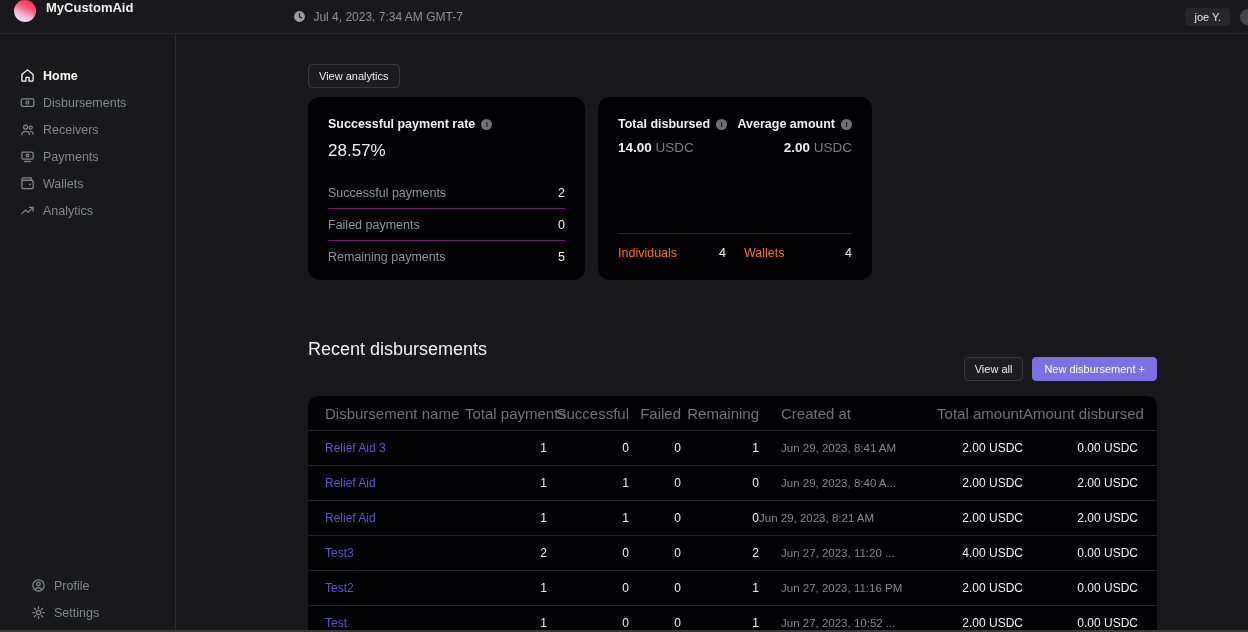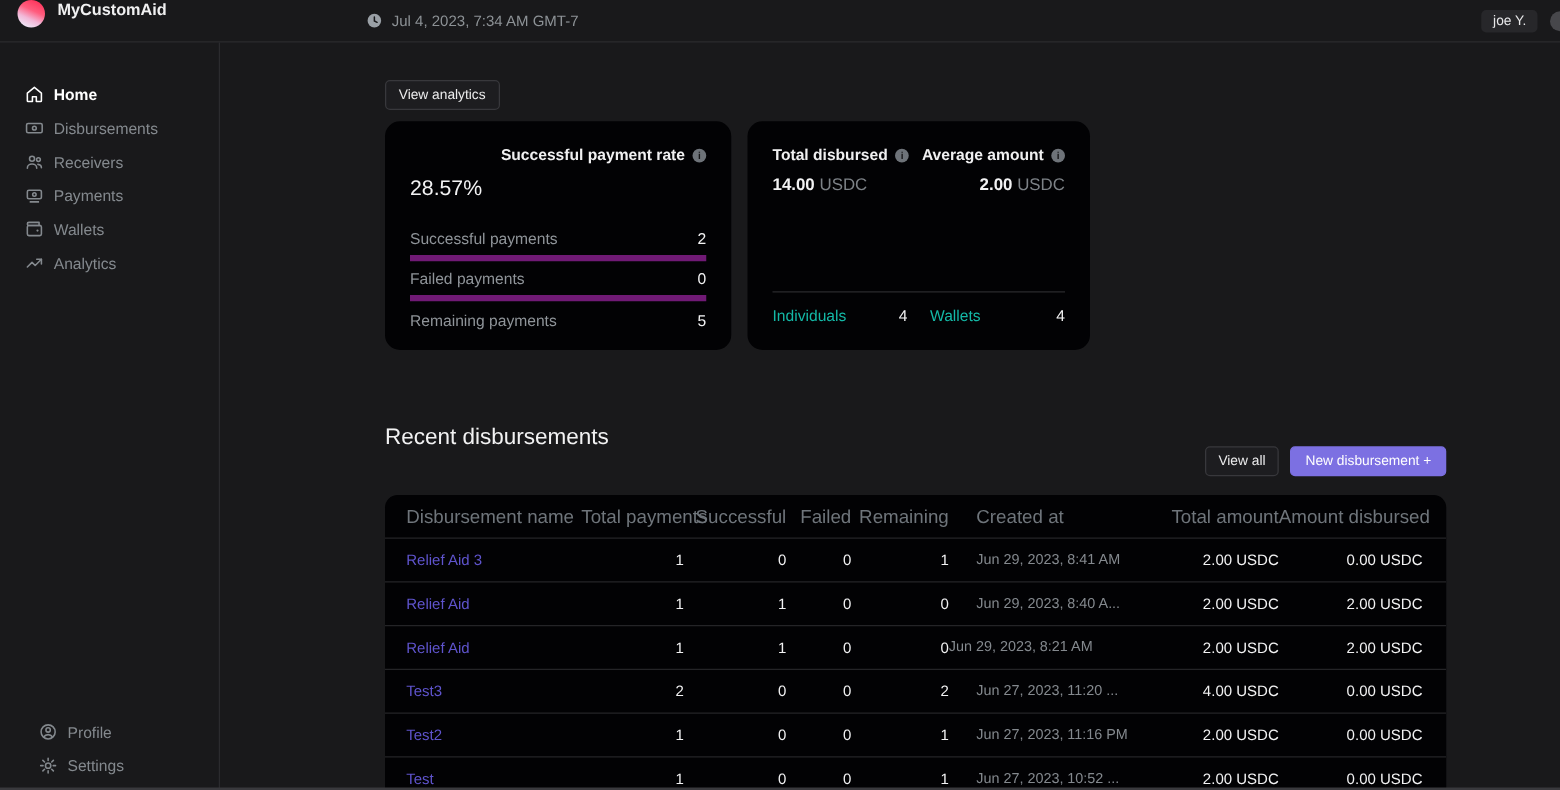--- a/index.html
+++ b/index.html
@@ -65,48 +65,48 @@
     font-family:"Liberation Sans", sans-serif;
   }
   
   .cards-row { display:flex; gap:13px; margin-top:9px; }
   .card {
     background:#020204; border-radius:12px; height:183px; padding:20px;
     display:flex; flex-direction:column;
   }
   .card-rate { width:277px; }
   .card-disbursed { width:274px; }
-  .card-title-row { display:flex; align-items:center; gap:6px;justify-content:flex-end; }
+  .card-title-row { display:flex; align-items:center; gap:6px; }
   .card-title { font-size:12.5px; font-weight:700; color:#f0f0f1; }
   .info-dot {
     width:11px; height:11px; border-radius:50%; background:#6e7379;
     color:#151517; font-size:8px; font-weight:700; line-height:11px;
     text-align:center; display:inline-block; flex:0 0 auto;
   }
   .info-dot::after { content:"i"; }
   .rate-value { font-size:17px; color:#f2f2f3; margin-top:10px; }
   .stat-list { margin-top:16px; }
   .stat-row {
     display:flex; justify-content:space-between; align-items:center;
-    height:32px; border-bottom:5px solid #701a75; font-size:12.5px;
+    height:32px; border-bottom:1px solid #701a75; font-size:12.5px;
   }
   .stat-row:last-child { border-bottom:none; }
   .stat-label { color:#8f9499; }
   .stat-value { color:#f2f2f3; }
   .disb-head { display:flex; justify-content:space-between; align-items:center; }
   .disb-values { display:flex; justify-content:space-between; margin-top:9px; font-size:13.5px; }
   .amount-num { color:#f2f2f3; font-weight:700; }
   .amount-cur { color:#7d8287; font-weight:400; }
   .disb-bottom {
     margin-top:auto; border-top:1px solid #2a2a2d; padding-top:12px;
     display:flex; font-size:12.5px;
   }
   .disb-pair { flex:1; display:flex; justify-content:space-between; }
   .disb-pair + .disb-pair { margin-left:18px; }
-  .pair-label { color:#14b8a6; }
+  .pair-label { color:#f97316; }
   .pair-value { color:#f2f2f3; }
   
   .recent-row { display:flex; align-items:center; justify-content:space-between; margin-top:37px; }
   .recent-title { font-size:18px; font-weight:500; color:#f2f2f3; }
   .recent-actions { display:flex; gap:9px;margin-top:40px; }
   
   .table { background:#020204; border-radius:10px; margin-top:15px; overflow:hidden; }
   .trow {
     display:grid;
     grid-template-columns:140px 82px 82px 52px 78px 134px 130px 115px;

